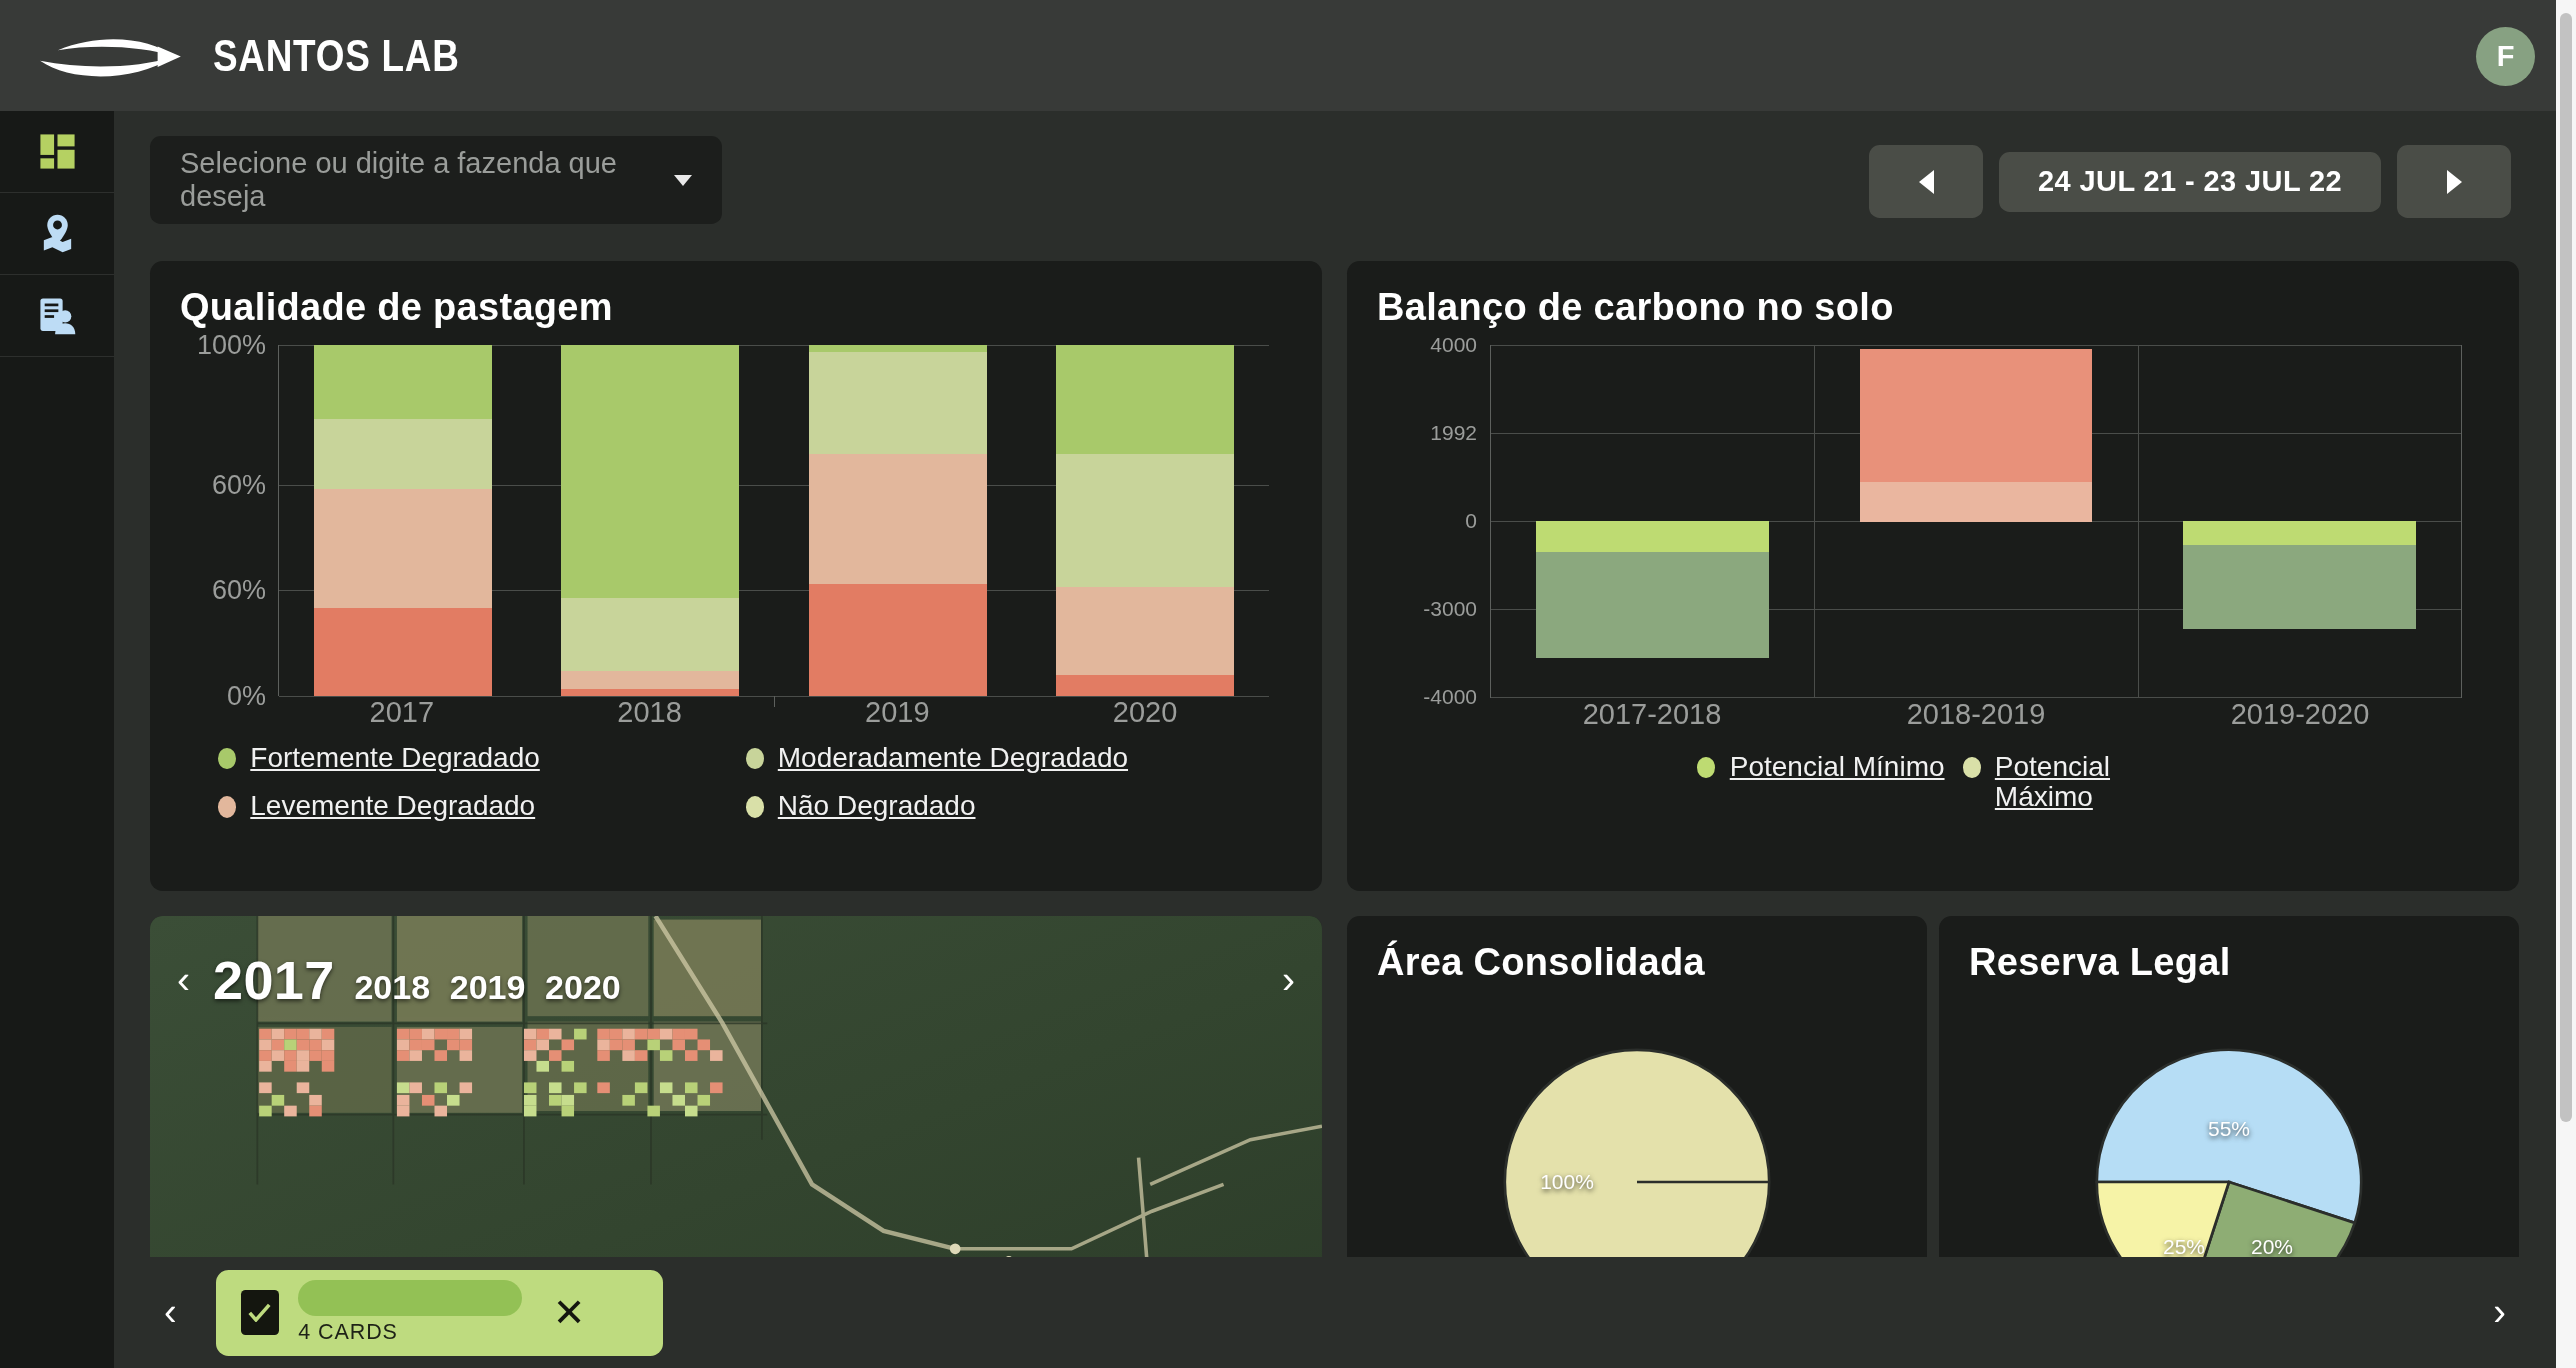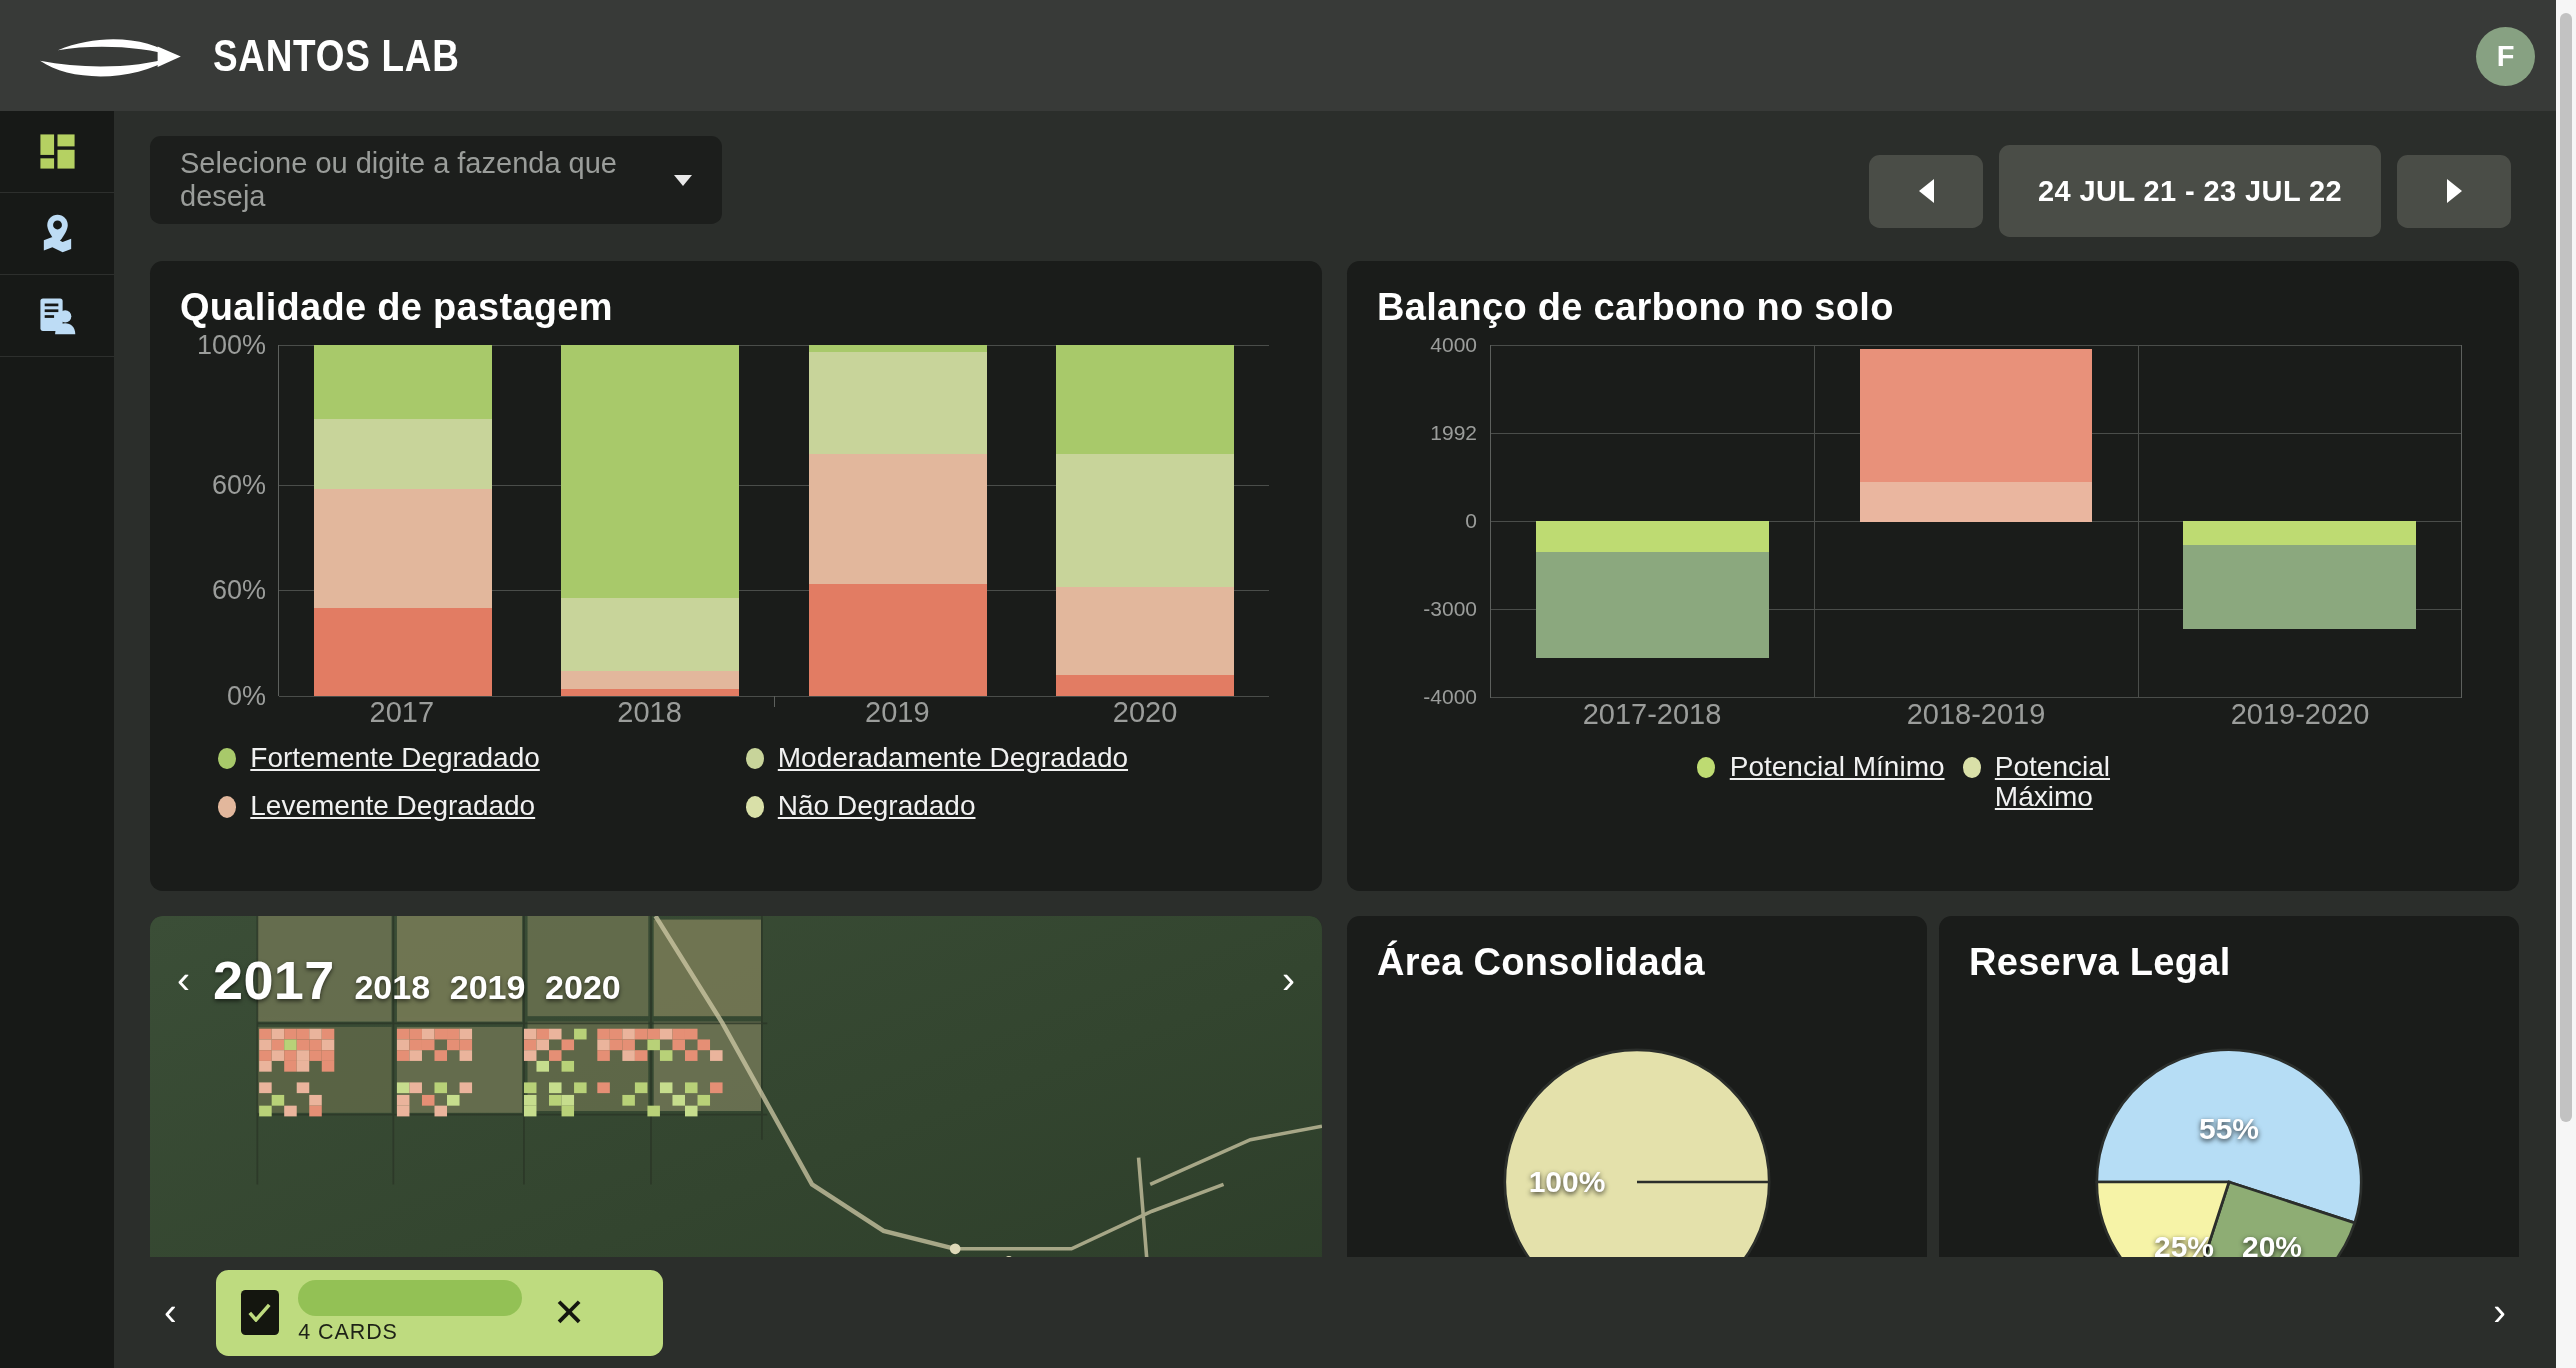--- a/index.html
+++ b/index.html
@@ -63,21 +63,21 @@
   }
   .caret-dn { width:0;height:0;border-left:9.8px solid transparent;border-right:9.8px solid transparent;border-top:11.6px solid #e9e9e9; }
 
   .daterange { position:absolute; right:0; top:9px; display:flex; gap:16px; align-items:center; }
   .dr-btn {
     width:114px; height:73px; border-radius:10.7px; background:#4a4d47;
     display:flex; align-items:center; justify-content:center;
     border:none; cursor:pointer;
   }
   .dr-label {
-    height:92px; padding:0 39px; border-radius:10.7px; background:#4a4d47;
+    height:60px; padding:0 39px; border-radius:10.7px; background:#4a4d47;
     display:flex; align-items:center; justify-content:center;
     color:#fff; font-size:29px; font-weight:700; letter-spacing:0.4px;
     font-family:"Liberation Sans Narrow","Liberation Sans",sans-serif;
     cursor:pointer;
   }
   .tri-l { width:0;height:0;border-top:12.5px solid transparent;border-bottom:12.5px solid transparent;border-right:15px solid #fff; }
   .tri-r { width:0;height:0;border-top:12.5px solid transparent;border-bottom:12.5px solid transparent;border-left:15px solid #fff; }
 
   
   .card { position:absolute; background:#1a1c1a; border-radius:12.5px; overflow:hidden; }
@@ -160,21 +160,21 @@
     text-shadow:0 1.8px 4.5px rgba(0,0,0,.6); letter-spacing:0.4px; }
   .year { font-size:34px; font-weight:700; color:#fff;
     font-family:"Liberation Sans Narrow","Liberation Sans",sans-serif;
     text-shadow:0 1.8px 4.5px rgba(0,0,0,.6); cursor:pointer; }
   .map-next { margin-left:auto; }
 
   
   .pie-wrap { position:relative; display:flex; justify-content:center; margin-top:64px; }
   .pie { border-radius:50%; position:relative; }
   .pie-lbl {
-    position:absolute; color:#fff; font-size:30px; font-weight:700;
+    position:absolute; color:#fff; font-size:21px; font-weight:400;
     text-shadow:0 1.8px 5.4px rgba(0,0,0,.75);
     font-family:"Liberation Sans Narrow","Liberation Sans",sans-serif;
     transform:translate(-50%,-50%);
   }
 
   
   .bottombar {
     position:absolute; left:114px; bottom:0; width:2442px; height:111px;
     background:#2b2e2b; display:flex; align-items:center; z-index:20;
   }

